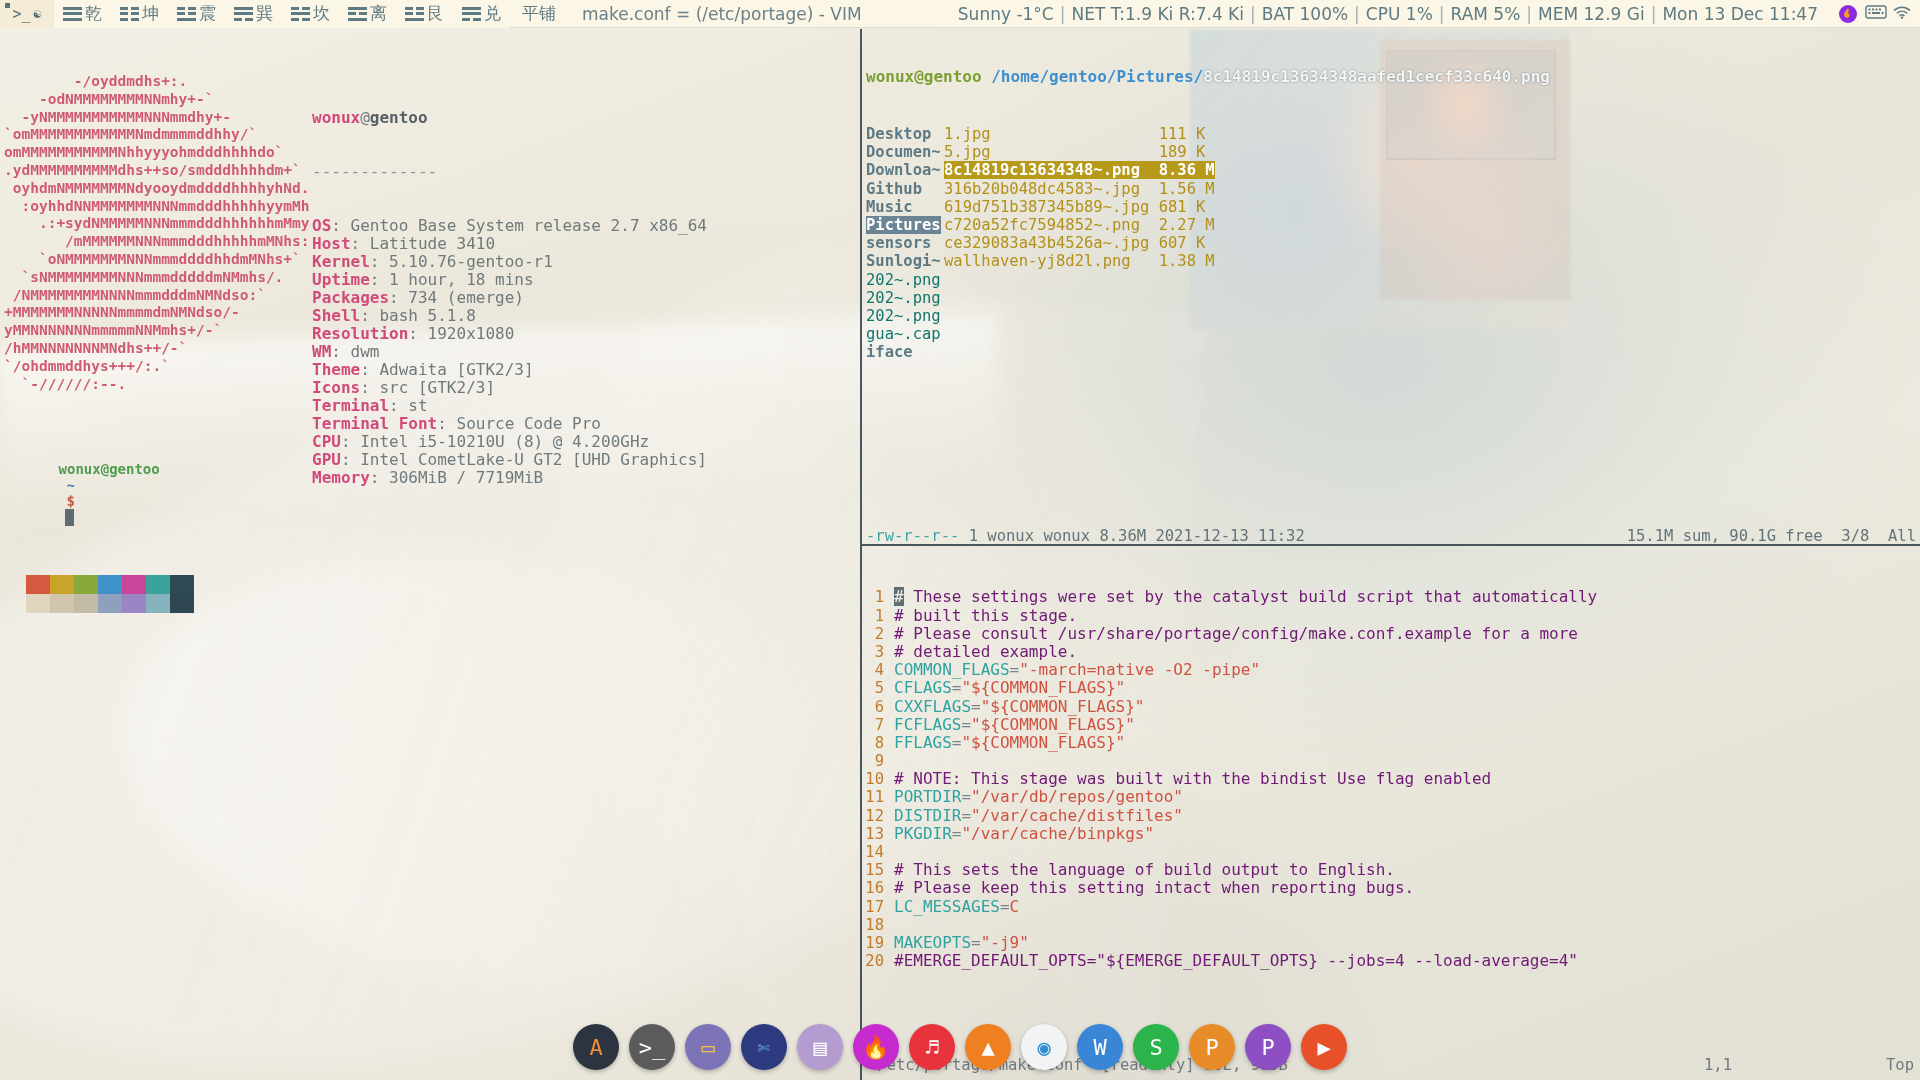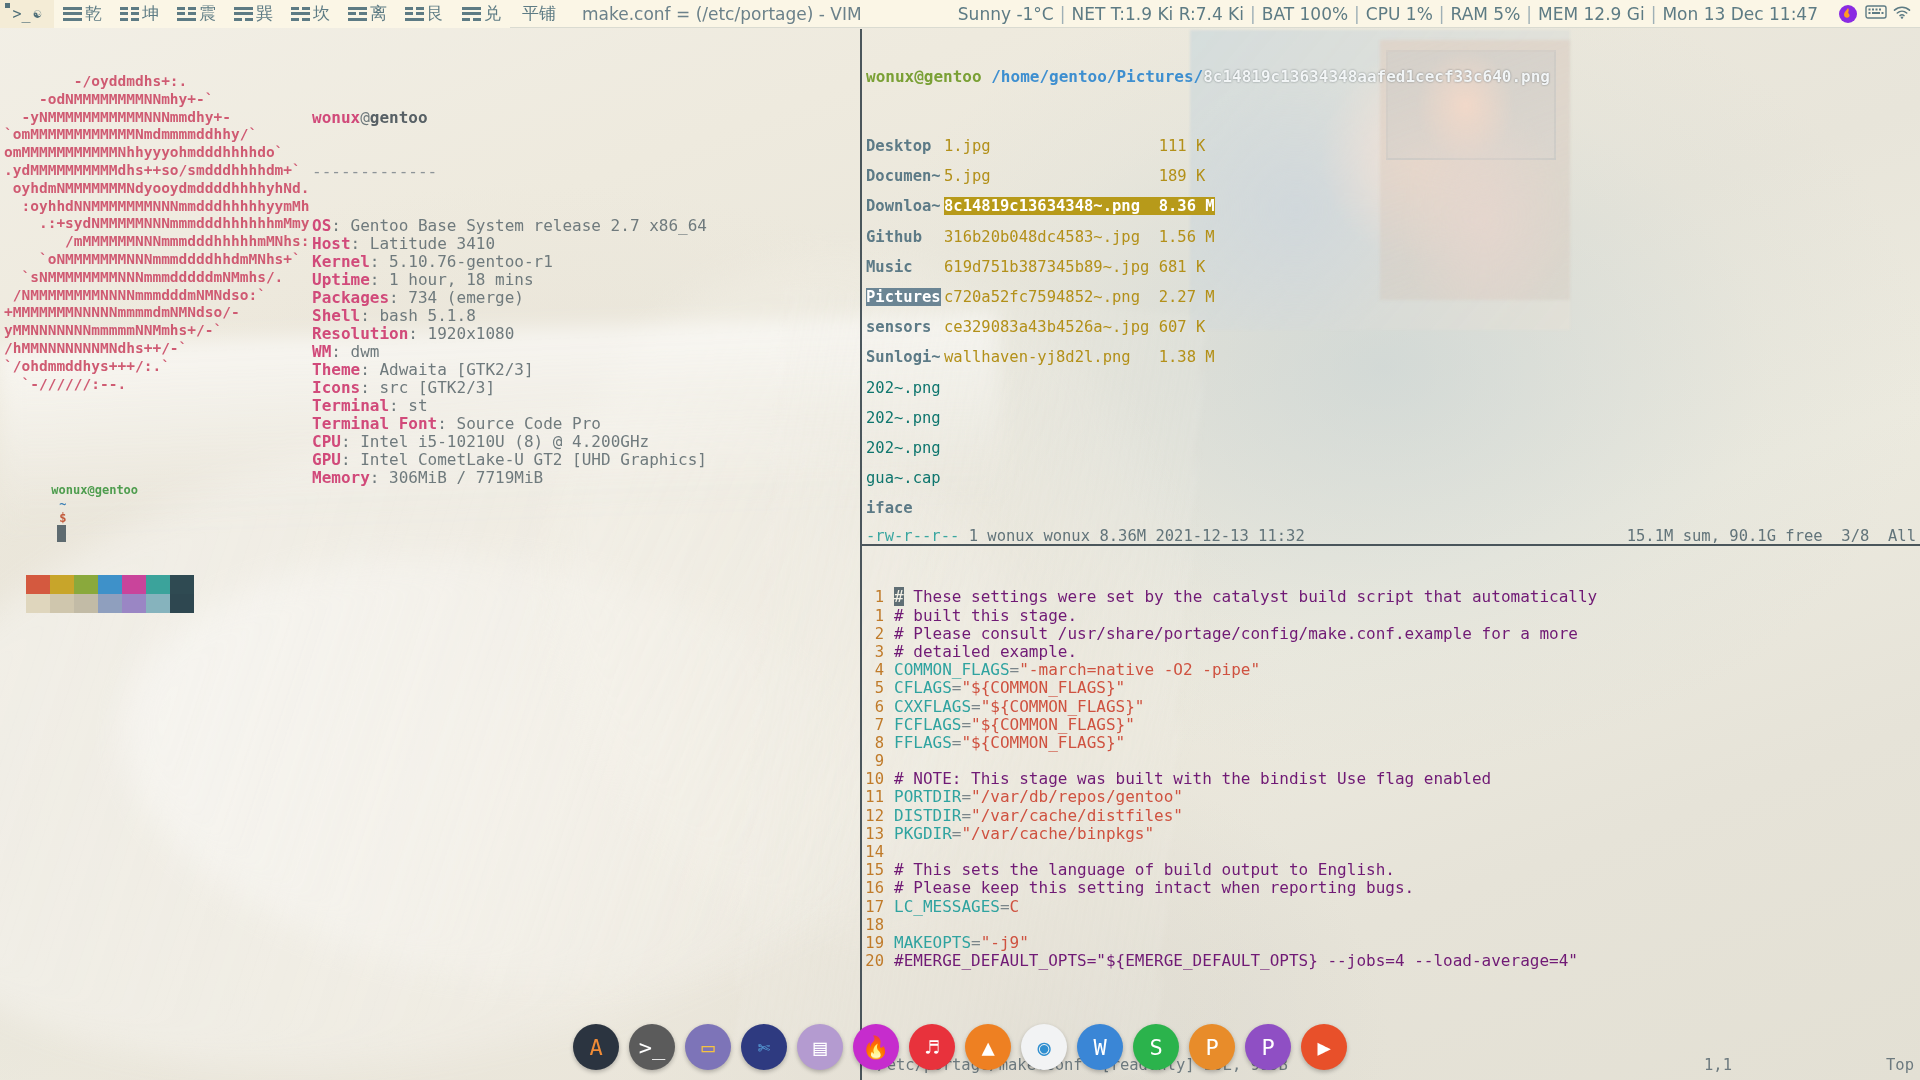--- a/index.html
+++ b/index.html
@@ -101,38 +101,38 @@
   .nf-ascii { color: #cf5b72; width: 300px; font-size: 14.5px; line-height: 17.8px; font-weight: bold; text-shadow: 0 0 1px rgba(255,255,255,.4); }
   .nf-info { margin-left: 8px; font-size: 16px; line-height: 18px; }
   .nf-user { font-weight: bold; }
   .nf-k { color: #d14a7a; font-weight: bold; }
   .nf-v { color: #6f7a7d; }
   .nf-rule { color: #8d9498; }
   .nf-swatches { display: flex; flex-direction: column; margin-top: 14px; margin-left: 26px; }
   .nf-swatches .row { display: flex; }
   .nf-swatches .row i { width: 24px; height: 19px; display: block; }
   .prompt-line {
-    position: absolute; left: 8px; top: 440px; font-size: 12px;
+    position: absolute; left: 8px; top: 416px; font-size: 14px;
     font-family: "DejaVu Sans Mono", monospace;
   }
   .p-user { color: #4f9d4f; font-weight: bold; }
   .p-path { color: #3a7fb5; font-weight: bold; }
   .p-sym { color: #c25a3b; font-weight: bold; }
   .cursor-block { display: inline-block; width: 9px; height: 17px; background: #5e6b70; vertical-align: -3px; margin-left: 6px; }
 
   
   #ranger { left: 862px; top: 29px; width: 1058px; height: 515px; font-size: 15.5px; line-height: 18.2px; }
   .rg-head { padding: 3px 0 2px 4px; font-size: 16px; }
   .rg-user { color: #7aa035; font-weight: bold; }
   .rg-path { color: #3e8fd0; font-weight: bold; }
   .rg-file { color: #f2f5f6; font-weight: bold; text-shadow: 0 0 2px rgba(60,70,75,.65); }
   .rg-cols { display: flex; padding-left: 4px; }
   .rg-col-a { width: 78px; }
   .rg-col-b { width: 330px; }
-  .rg-row { height: 18.2px; white-space: pre; margin-top: 12px; }
+  .rg-row { height: 18.2px; white-space: pre; }
   .rg-dir { color: #5c7a86; font-weight: bold; }
   .rg-dir.sel { background: #6b8594; color: #ffffff; }
   .rg-png { color: #0f766e; }
   .rg-nm { color: #b39019; }
   .rg-sz { color: #b39019; text-align: right; }
   .rg-hl { background: #b79a1a; color: #ffffff; font-weight: bold; }
   .rg-status {
     position: absolute; left: 4px; top: 498px; font-size: 15.5px; width: 1050px;
     display: flex; justify-content: space-between;
   }

